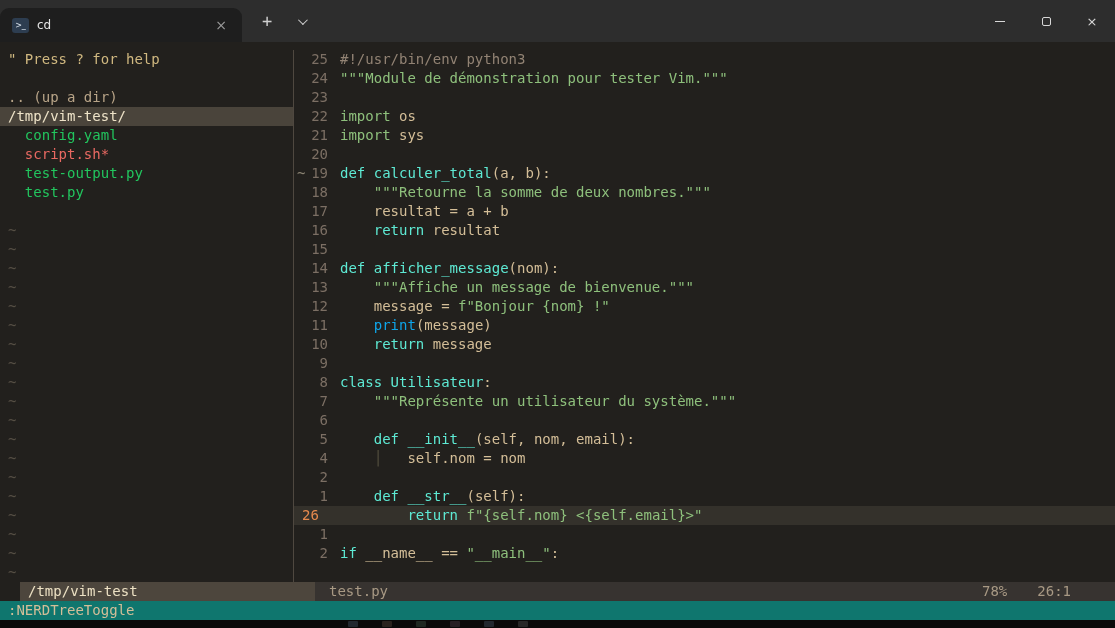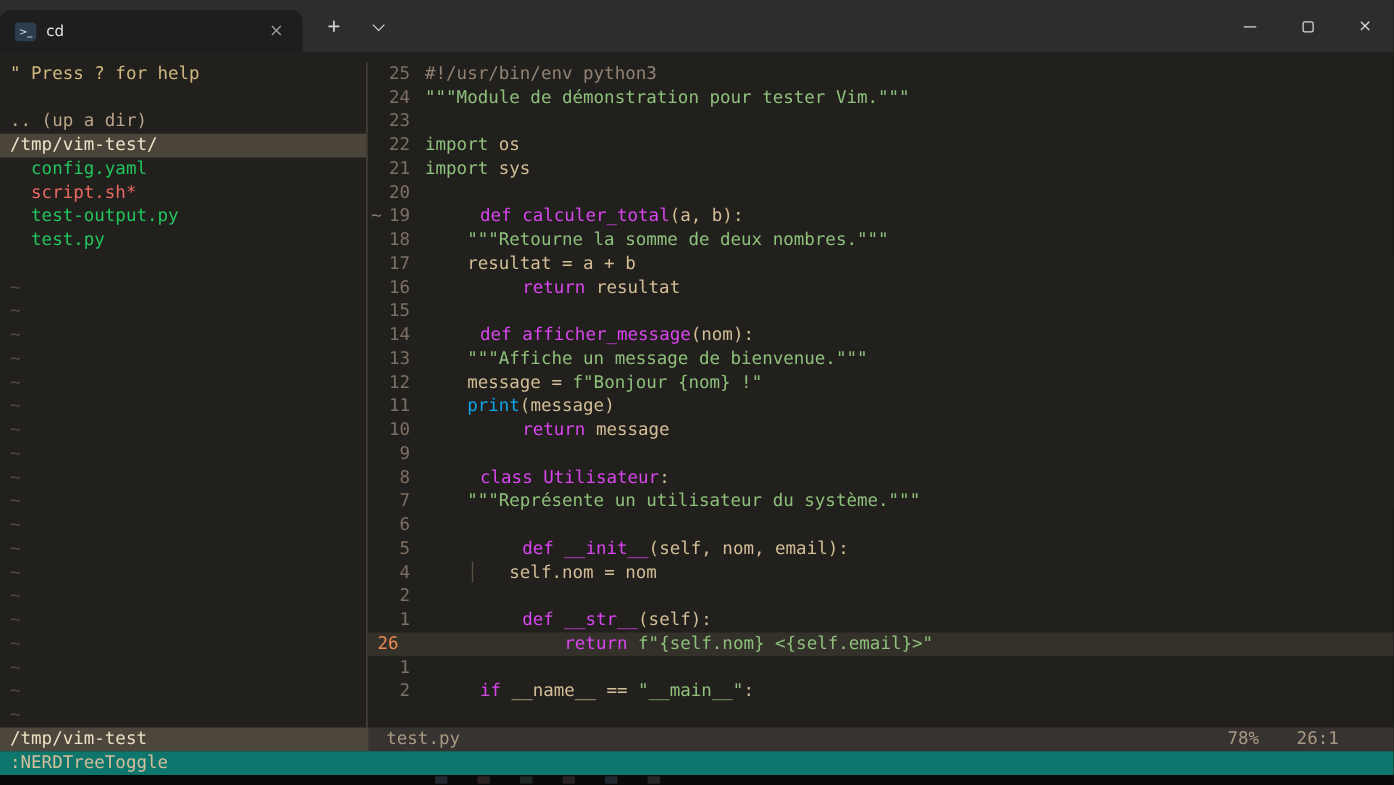--- a/index.html
+++ b/index.html
@@ -43,29 +43,29 @@
 
   
   .e-row { position:relative; }
   .e-row.current { background:#34312b; }
   .sign { position:absolute; left:3px; color:#8a8272; }
   .num { display:inline-block; width:46px; padding-right:12px; text-align:right; color:#7c6f64; }
   .e-row.current .num { text-align:left; padding-left:8px; padding-right:0; color:#e78a4e; }
   .codeline .n { color:#d4be98; }
   .codeline .c { color:#928374; }
   .codeline .s { color:#8ec07c; }
-  .codeline .k { color:#d946ef;margin-left:44px; }
-  .codeline .f { color:#d946ef; }
+  .codeline .k { color:#5eead4; }
+  .codeline .f { color:#5eead4; }
   .codeline .b { color:#0ea5e9; }
   .codeline .i { color:#8ec07c; }
   .codeline .g { color:#55503f; }
 
   
   .statusbar { height:19px; flex:none; display:flex; font-size:14px; line-height:19px; }
-  .st-left { width:295px; flex:none; background:#4d463d; color:#ece0c3; padding-left:8px; }
+  .st-left { width:295px; flex:none; background:#4d463d; color:#ece0c3; padding-left:8px;margin-left:20px; }
   .st-right { flex:1; background:#373330; color:#a89984; display:flex; }
   .st-file { padding-left:14px; }
   .st-percent { margin-left:auto; }
   .st-ruler { margin-left:30px; margin-right:44px; }
   .cmdline { height:19px; flex:none; line-height:19px; font-size:14px; color:#d4be98; padding-left:8px; background:#0f766e; }
 
   
   .sliver { height:8px; flex:none; background:#0a0a0a; position:relative; }
   .sliver .hints { position:absolute; left:348px; top:1px; display:flex; gap:24px; opacity:.5; }
   .sliver .hints i { display:block; width:10px; height:6px; border-radius:1px; }

